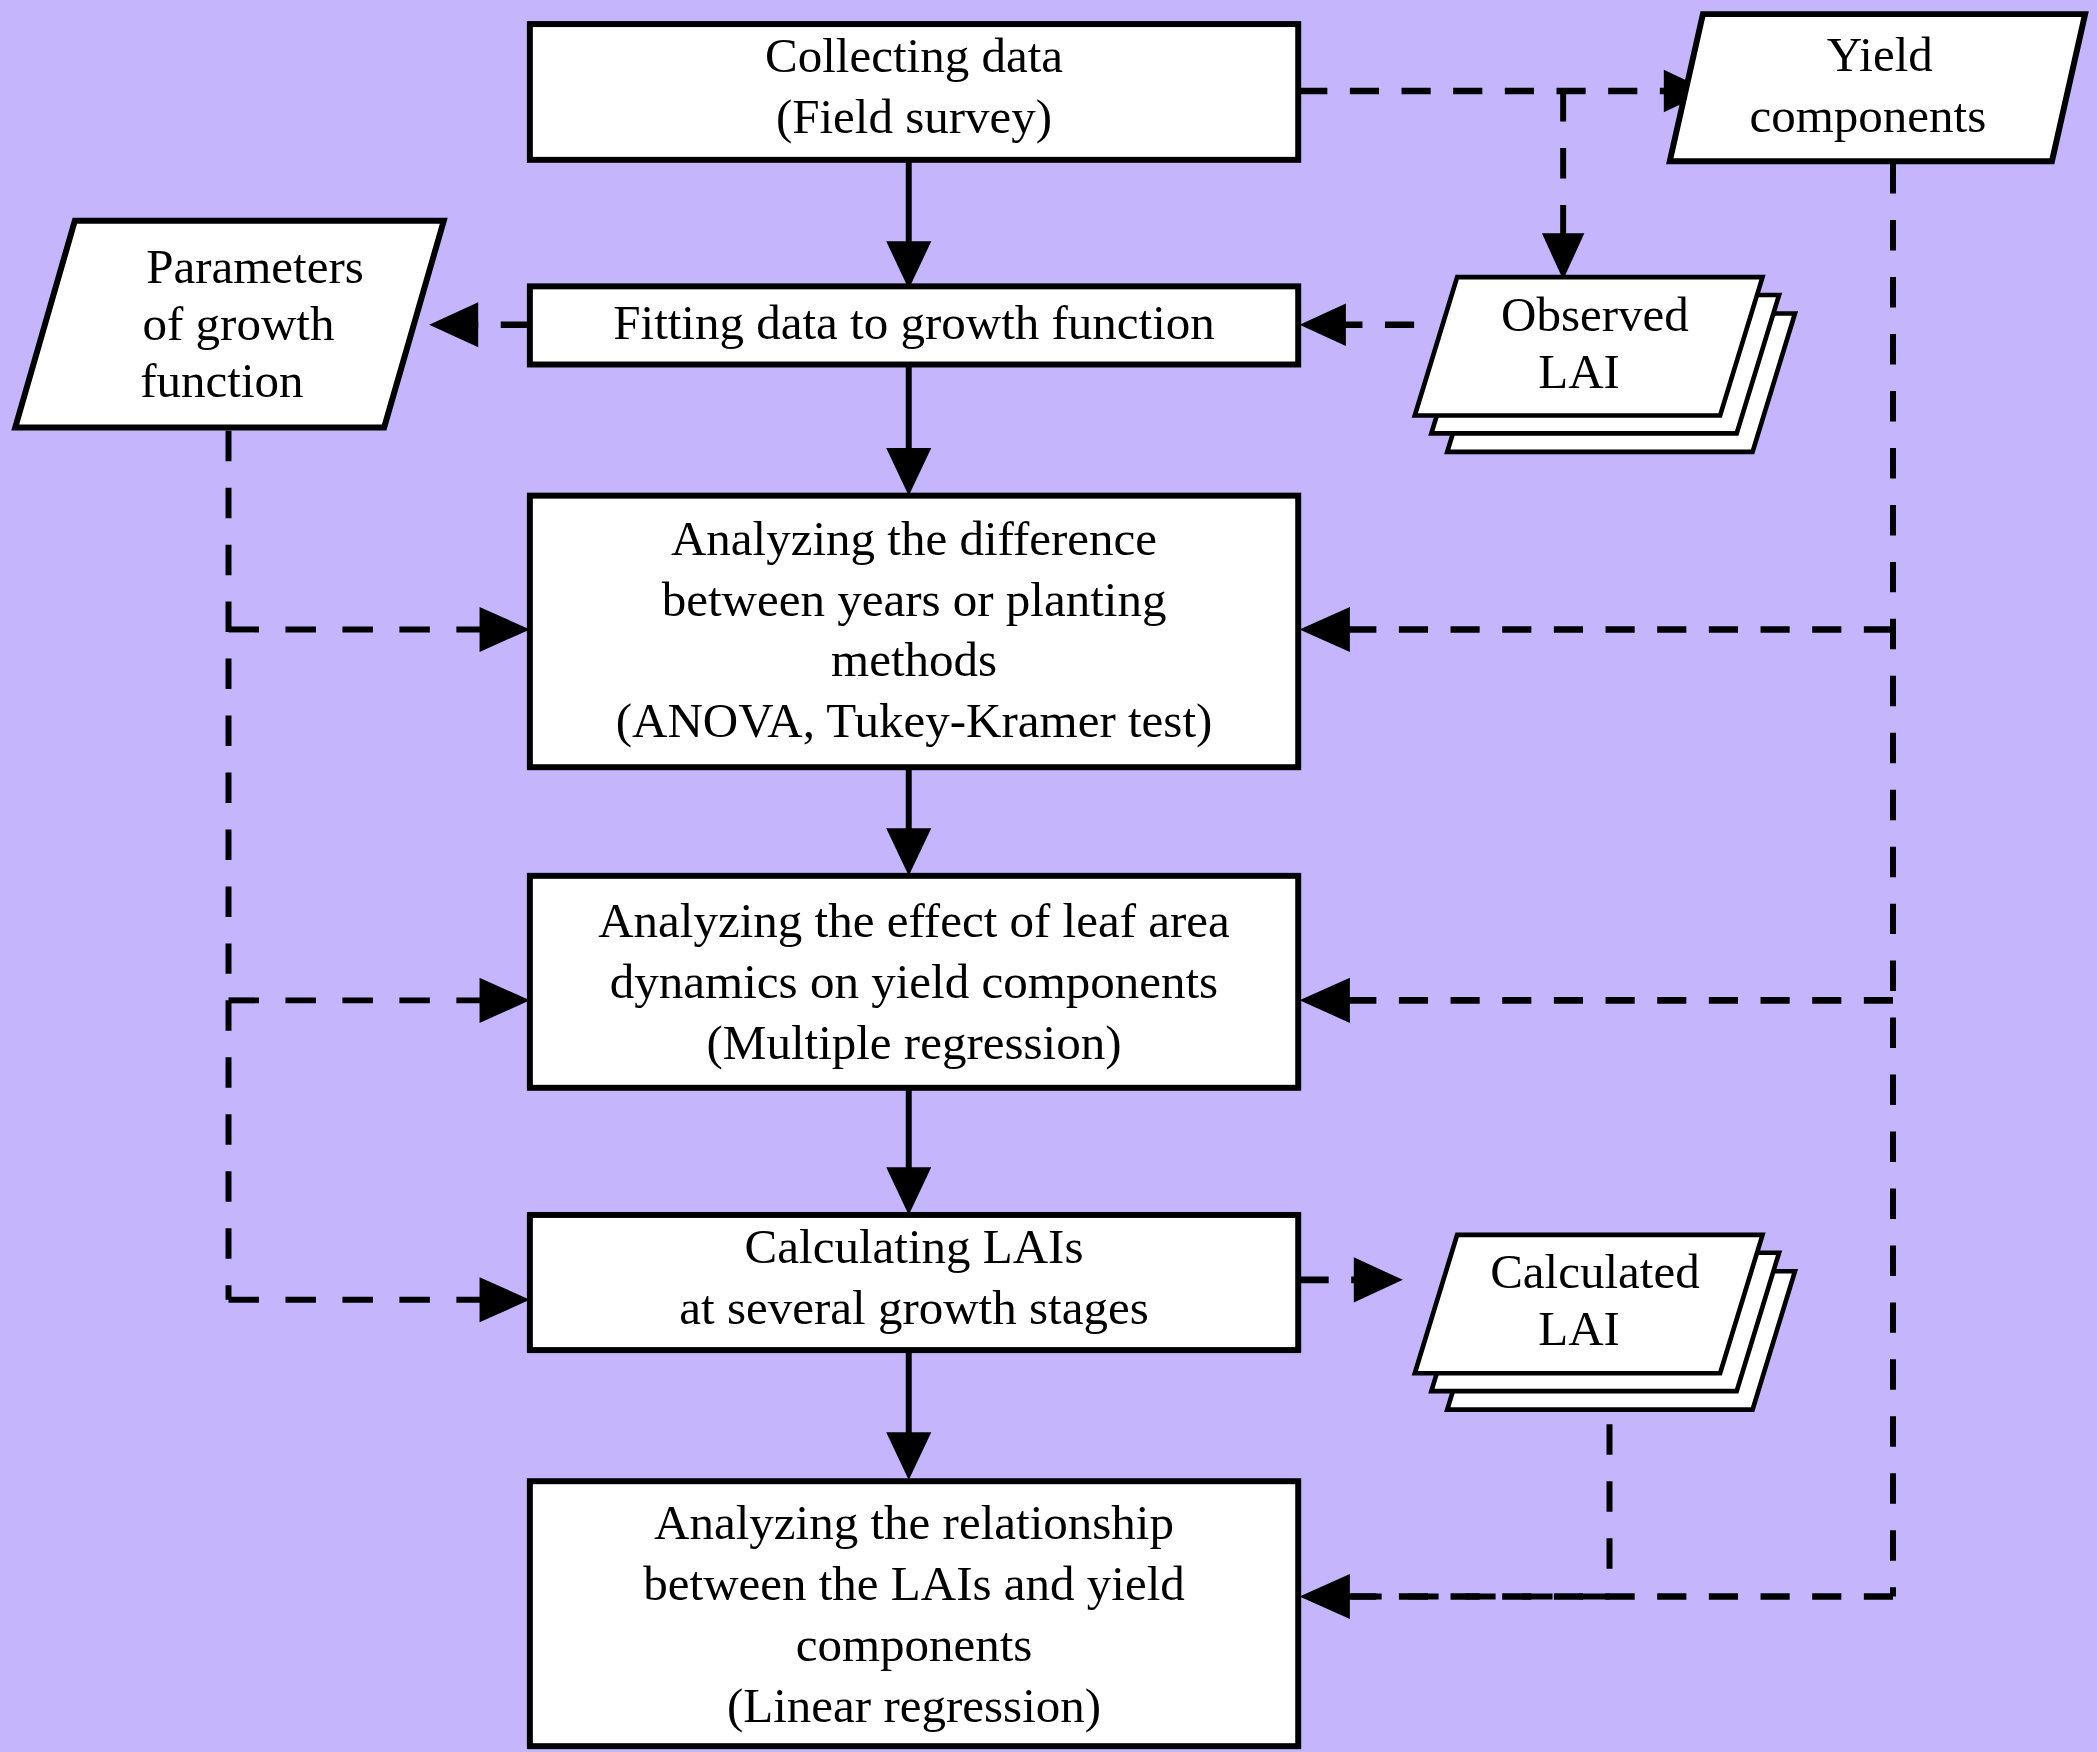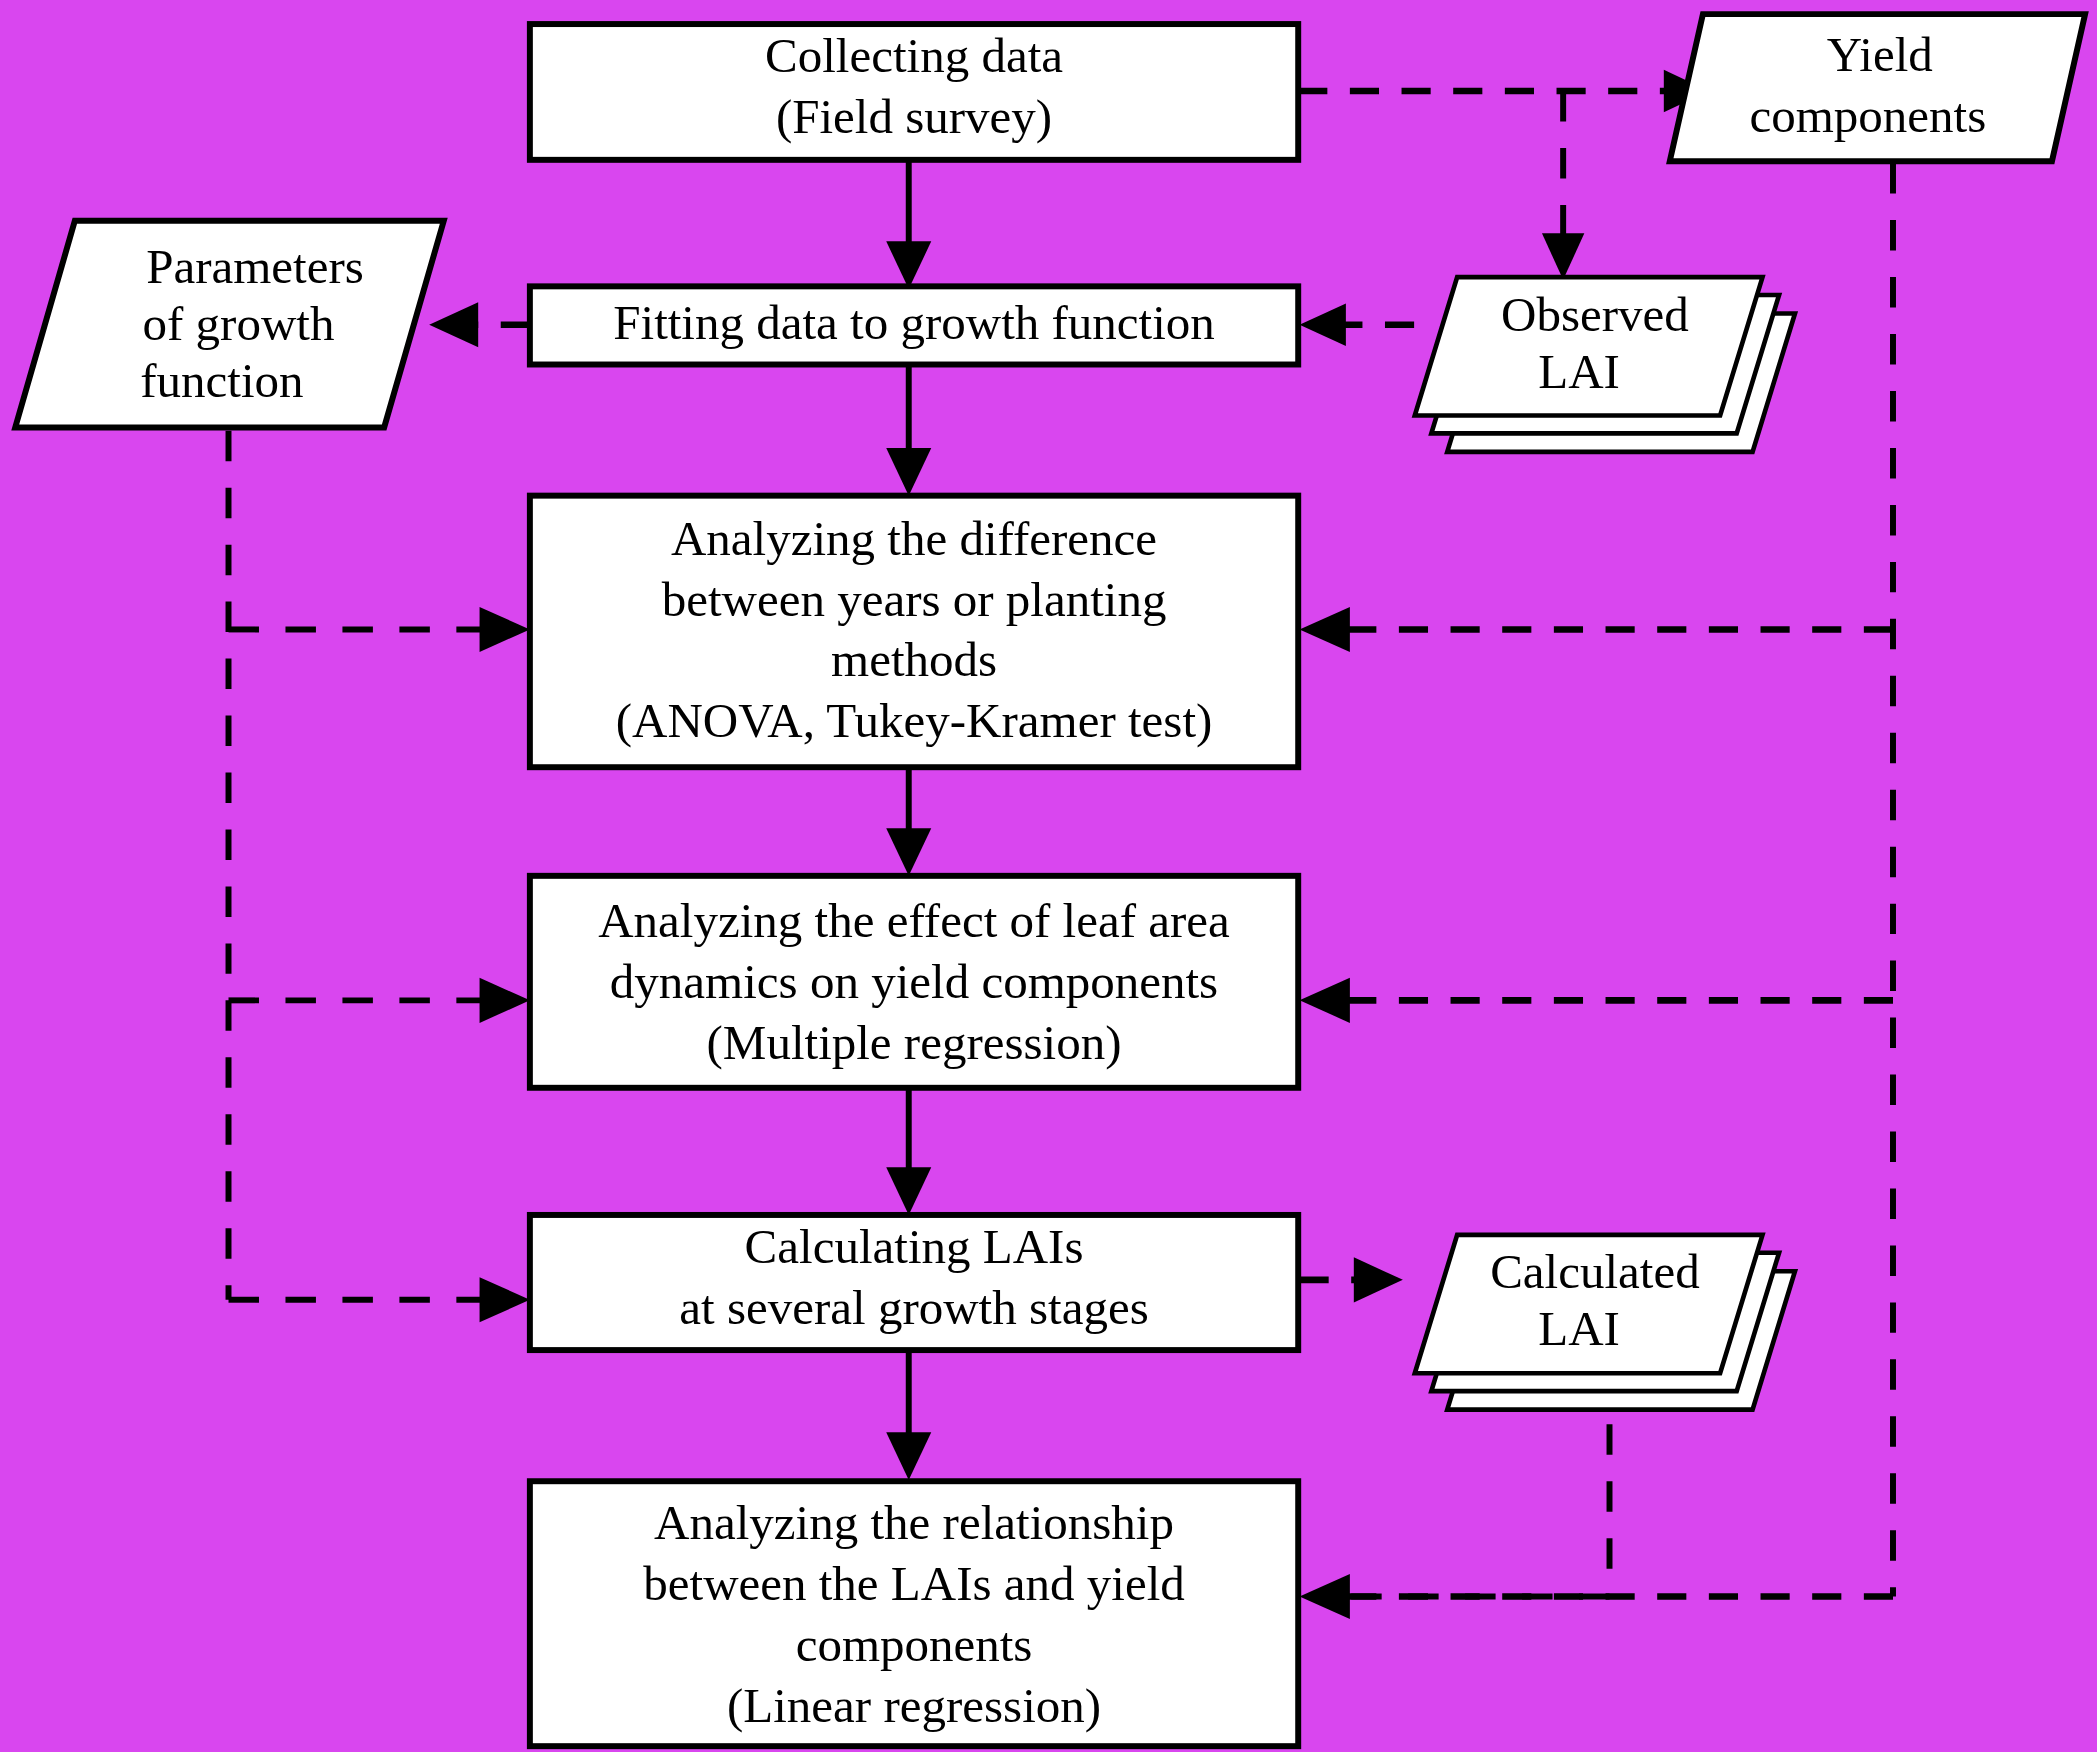--- a/index.html
+++ b/index.html
@@ -4,21 +4,21 @@
 <style>
   html, body {
     margin: 0;
     padding: 0;
     background: #ffffff;
   }
   #diagram-root {
     position: relative;
     width: 2097px;
     height: 1753px;
-    background: #d946ef;
+    background: #c4b5fd;
     font-family: "Liberation Serif", "DejaVu Serif", serif;
   }
   svg#flowchart {
     display: block;
     width: 2097px;
     height: 1753px;
   }
   .node-shape {
     fill: #ffffff;
     stroke: #000000;

